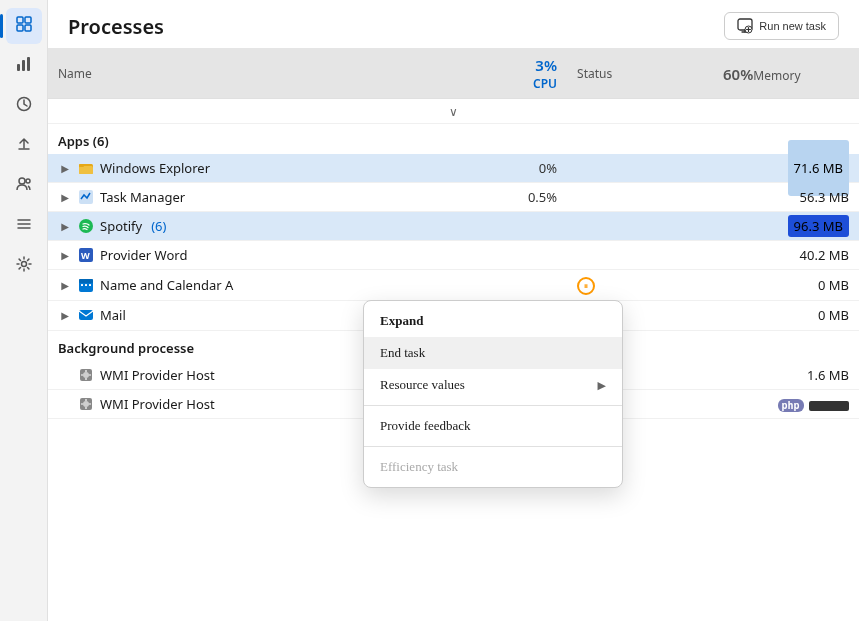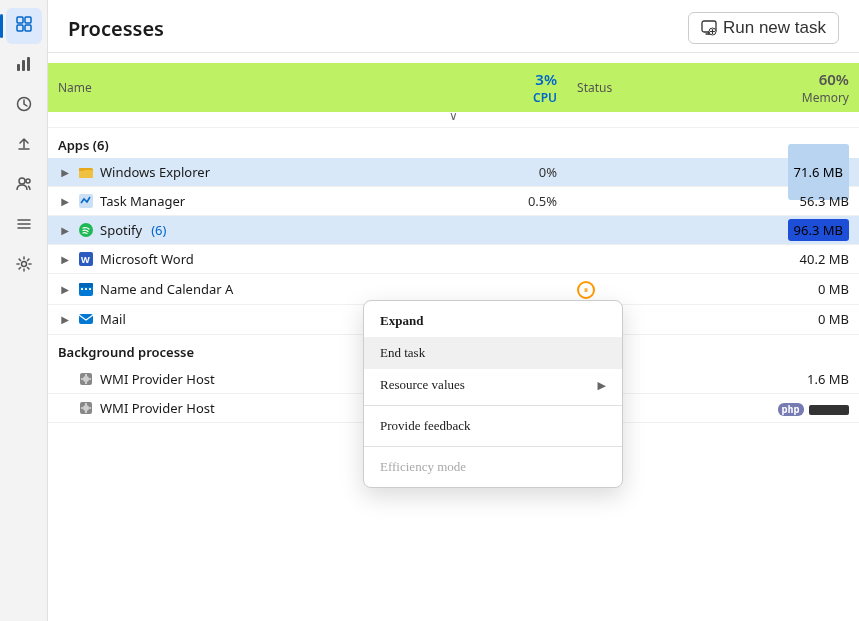--- a/index.html
+++ b/index.html
@@ -78,21 +78,21 @@
     }
     .run-new-task-btn {
       display: flex;
       align-items: center;
       gap: 6px;
       padding: 5px 12px;
       border: 1px solid #ccc;
       border-radius: 6px;
       background: #fff;
       cursor: pointer;
-      font-size: 17px;
+      font-size: 11px;
       color: #333;
     }
 
     
     .table-container {
       flex: 1;
       overflow-y: auto;
       overflow-x: hidden;
     }
     table {
@@ -102,22 +102,22 @@
     thead tr {
       border-bottom: 1px solid #e0e0e0;
     }
     thead th {
       padding: 6px 10px;
       text-align: left;
       font-weight: 400;
       color: #555;
       font-size: 12px;
       position: sticky;
-      top: 10px;
-      background: #bef264;
+      top: 0;
+      background: #e5e5e5;
       z-index: 2;
     }
     thead th.cpu { color: #0066cc; font-weight: 600; text-align: right; }
     thead th.memory { text-align: right; }
 
     .col-name { width: 52%; }
     .col-cpu { width: 12%; text-align: right; }
     .col-status { width: 18%; }
     .col-memory { width: 18%; text-align: right; }
 
@@ -334,21 +334,21 @@
           <th class="col-cpu cpu">
             <div style="display:flex;flex-direction:column;align-items:flex-end;">
               <span class="percent-header cpu-pct">3%</span>
               <span>CPU</span>
             </div>
           </th>
           <th class="col-status">
             <span>Status</span>
           </th>
           <th class="col-memory memory">
-            <div style="display:flex;flex-direction:column;align-items:flex-end;">
+            <div style="display:flex;flex-direction:row;align-items:flex-end;">
               <span class="percent-header">60%</span>
               <span>Memory</span>
             </div>
           </th>
         </tr>
 
         <tr class="collapse-row">
           <td colspan="4">
             <span style="font-size:12px; color:#666;">∨</span>
           </td>
@@ -427,21 +427,21 @@
         <tr class="data-row">
           <td class="col-name">
             <div class="row-name-cell">
               <span class="expand-arrow">▶</span>
               <span class="app-icon">
                 <svg width="16" height="16" viewBox="0 0 16 16">
                     <rect x="1" y="1" width="14" height="14" rx="2" fill="#2b5bbe"></rect>
                     <text x="3" y="12" font-size="9" fill="white" font-weight="bold">W</text>
                   </svg>
               </span>
-              <span class="app-name">Microsoft Word</span>
+              <span class="app-name">Provider Word</span>
             </div>
           </td>
           <td class="col-cpu cpu-val"></td>
           <td class="col-status status-val"></td>
           <td class="col-memory memory-val" style="text-align:right;">40.2 MB</td>
         </tr>
 
         <tr class="data-row">
           <td class="col-name">
             <div class="row-name-cell">
@@ -551,16 +551,16 @@
     <div class="ctx-item">
       <span>Resource values</span>
       <span class="ctx-arrow">▶</span>
     </div>
     <div class="ctx-separator"></div>
     <div class="ctx-item">
       <span>Provide feedback</span>
     </div>
     <div class="ctx-separator"></div>
     <div class="ctx-item disabled">
-      <span>Efficiency mode</span>
+      <span>Efficiency task</span>
     </div>
   </div>
 </div>
 
 </body></html>

